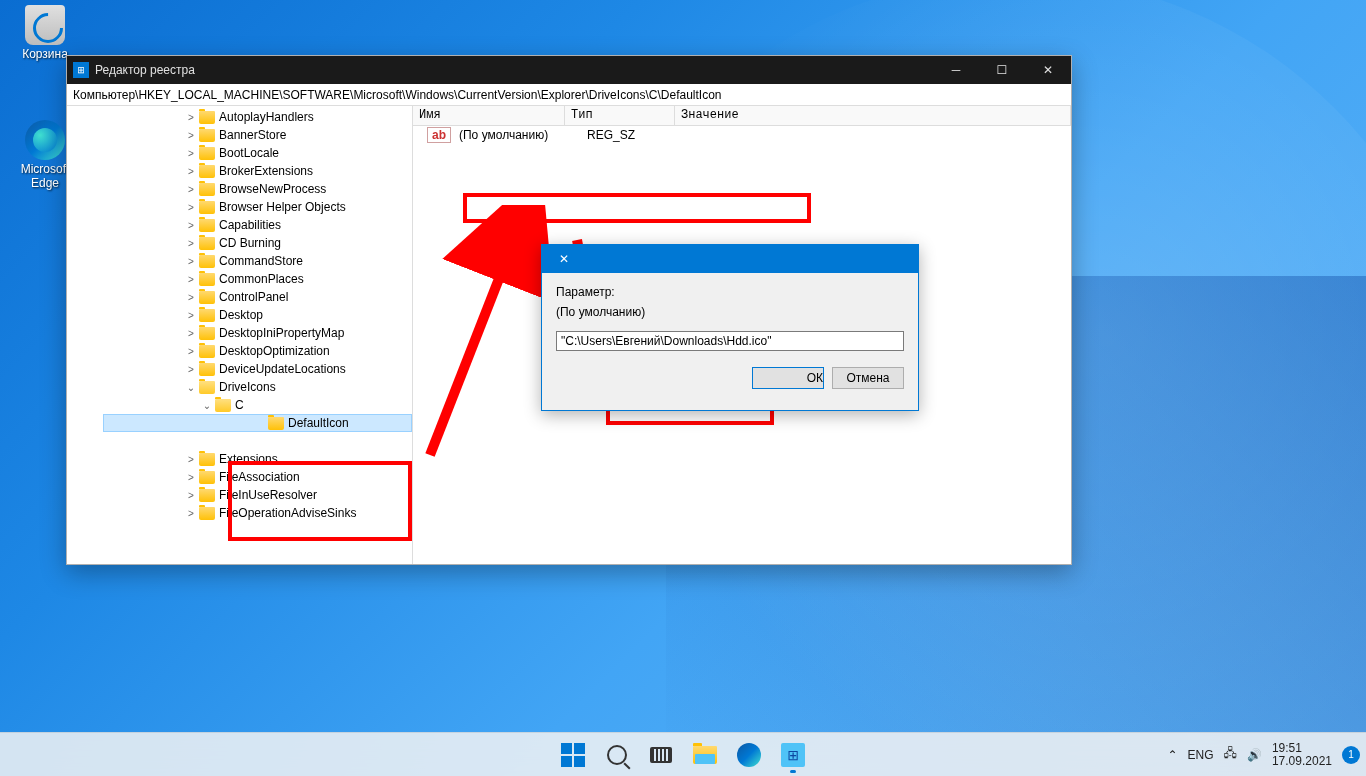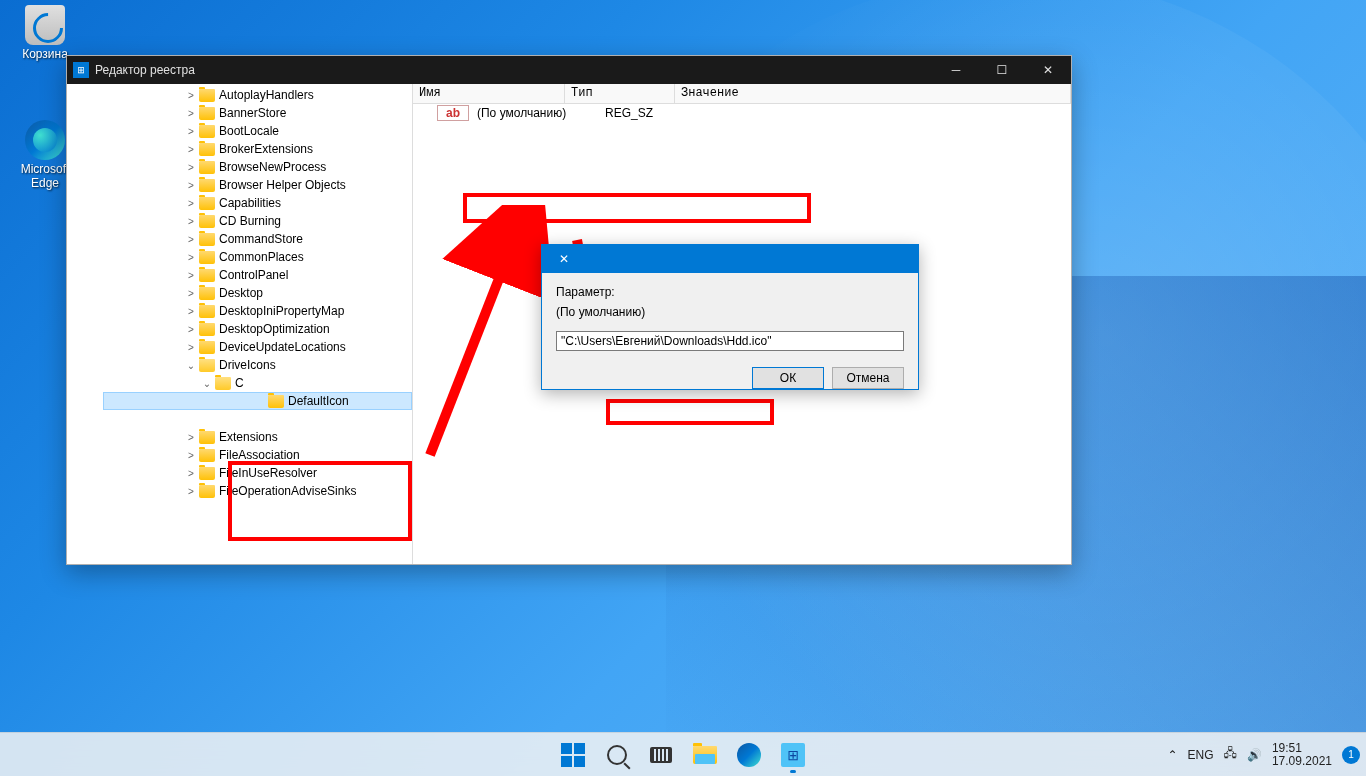--- a/index.html
+++ b/index.html
@@ -29,34 +29,34 @@
 .tree-item.selected { background: #cce8ff; border: 1px solid #99d1ff; }
 .tree-chevron { width: 16px; text-align: center; color: #666; font-size: 10px; }
 .folder-icon { width: 16px; height: 13px; background: linear-gradient(#ffd970, #ffc107); border-radius: 1px 1px 2px 2px; margin-right: 4px; position: relative; flex-shrink: 0; }
 .folder-icon.open { background: linear-gradient(#ffe082, #ffca28); }
 .folder-icon::before { content: ''; position: absolute; top: -2px; left: 0; width: 6px; height: 2px; background: #ffc107; border-radius: 1px 1px 0 0; }
 .values-panel { flex: 1; background: white; }
 .values-header { height: 20px; border-bottom: 1px solid #ddd; display: flex; background: #f9f9f9; }
 .values-header > div { padding: 2px 6px; border-right: 1px solid #ddd; font-size: 12px; font-family: Liberation Mono, monospace; }
 .value-row { display: flex; height: 18px; align-items: center; cursor: pointer; }
 .value-row > div { padding: 1px 6px; font-size: 12px; }
-.val-icon { width: 32px; height: 16px; border: 1px solid #d0a0a0; background: white; margin-left: 24px; margin-right: 2px; display: flex; align-items: center; justify-content: center; font-size: 8px; color: #cc3333; font-weight: bold; flex-shrink: 0; }
+.val-icon { width: 24px; height: 16px; border: 1px solid #d0a0a0; background: white; margin-left: 14px; margin-right: 2px; display: flex; align-items: center; justify-content: center; font-size: 8px; color: #cc3333; font-weight: bold; flex-shrink: 0; }
 .highlight-box { position: absolute; border: 4px solid #ff0000; pointer-events: none; }
 .arrow-svg { position: absolute; pointer-events: none; }
 .dialog { position: absolute; left: 541px; top: 244px; width: 378px; background: #f0f0f0; border: 1px solid #0078d4; box-shadow: 0 4px 16px rgba(0,0,0,0.3); }
 .dialog-titlebar { height: 28px; background: #0078d4; color: white; display: flex; align-items: center; padding: 0 8px; }
 .dialog-title { flex: 1; font-size: 12px; }
 .dialog-close { width: 28px; height: 28px; display: flex; align-items: center; justify-content: center; cursor: pointer; margin-right: -8px; }
-.dialog-body { padding: 12px 14px 0; }
+.dialog-body { padding: 12px 14px 21px; }
 .dialog-label { font-size: 12px; margin-bottom: 4px; }
 .dialog-readonly { background: #f0f0f0; padding: 2px 0; margin-bottom: 10px; font-size: 12px; }
 .dialog-input { width: 100%; border: 1px solid #7a7a7a; padding: 2px 4px; font-size: 12px; background: white; height: 20px; }
 .dialog-buttons { display: flex; justify-content: flex-end; gap: 8px; margin-top: 16px; }
 .dialog-btn { min-width: 72px; height: 22px; border: 1px solid #adadad; background: #e1e1e1; font-size: 12px; cursor: pointer; }
-.dialog-btn.primary { border: 1px solid #0078d4; }
+.dialog-btn.primary { border: 1px solid #0078d4; text-align: right; }
 .taskbar { position: absolute; bottom: 0; left: 0; width: 1366px; height: 44px; background: rgba(243,243,243,0.85); backdrop-filter: blur(20px); display: flex; align-items: center; border-top: 1px solid rgba(0,0,0,0.08); }
 .taskbar-center { position: absolute; left: 50%; transform: translateX(-50%); display: flex; gap: 4px; align-items: center; }
 .taskbar-item { width: 40px; height: 40px; display: flex; align-items: center; justify-content: center; border-radius: 4px; cursor: pointer; }
 .taskbar-item.active::after { content: ''; position: absolute; bottom: 2px; width: 6px; height: 3px; background: #0078d4; border-radius: 2px; }
 .taskbar-item { position: relative; }
 .taskbar-right { position: absolute; right: 6px; display: flex; align-items: center; gap: 10px; color: #222; font-size: 11px; }
 .taskbar-right .tray-icon { cursor: pointer; }
 .taskbar-time { text-align: left; line-height: 13px; cursor: pointer; }
 .start-icon { width: 24px; height: 24px; display: grid; grid-template-columns: 1fr 1fr; grid-template-rows: 1fr 1fr; gap: 2px; }
 .start-icon > div { background: #0078d4; }
@@ -88,20 +88,23 @@
 <div class="regedit-window">
   <div class="titlebar">
     <div class="titlebar-icon">⊞</div>
     <div class="titlebar-title">Редактор реестра</div>
     <div class="titlebar-controls">
       <div class="titlebar-btn">─</div>
       <div class="titlebar-btn">☐</div>
       <div class="titlebar-btn close">✕</div>
     </div>
   </div>
+  <div class="address-bar">
+    <span>Компьютер\HKEY_LOCAL_MACHINE\SOFTWARE\Microsoft\Windows\CurrentVersion\Explorer\DriveIcons\C\DefaultIcon</span>
+  </div>
   <div class="regedit-body">
     <div class="tree-panel" id="tree-panel">
         <div class="tree-item" style="padding-left: 116px;">
           <span class="tree-chevron">&gt;</span>
           <span class="folder-icon"></span>
           <span>AutoplayHandlers</span>
         </div>
         <div class="tree-item" style="padding-left: 116px;">
           <span class="tree-chevron">&gt;</span>
           <span class="folder-icon"></span>

